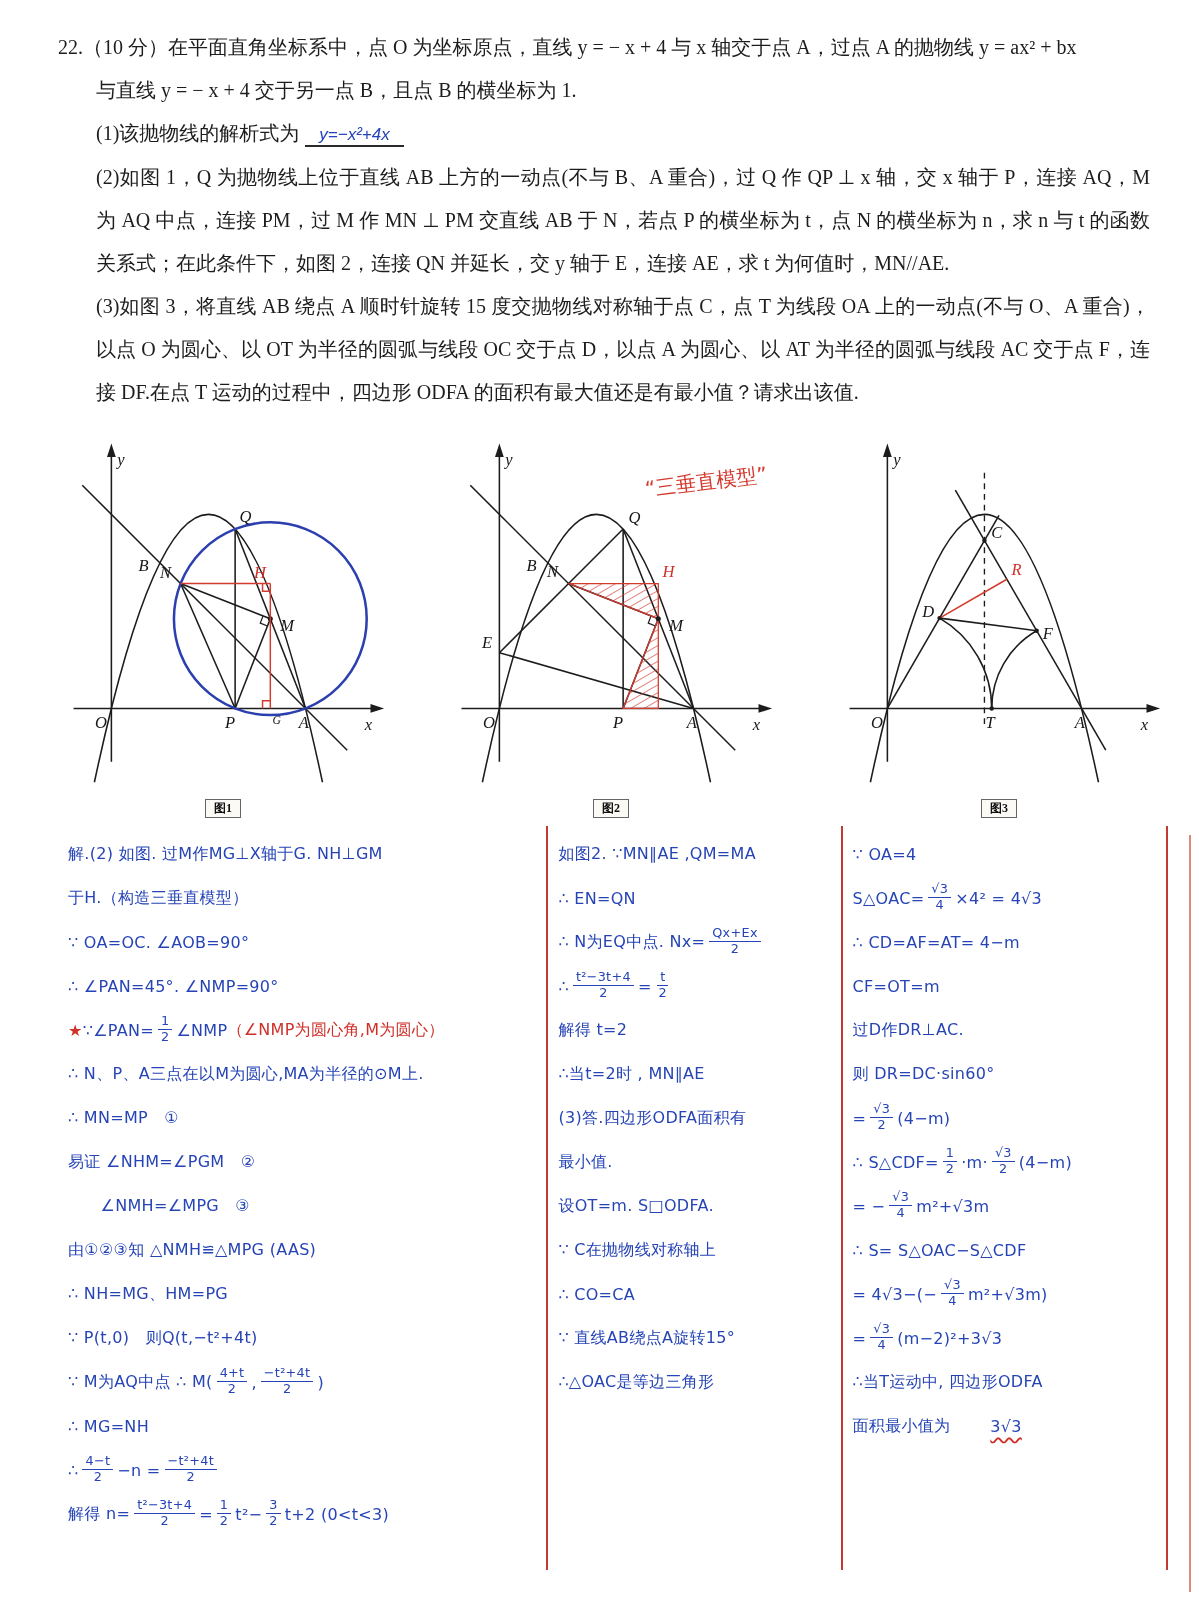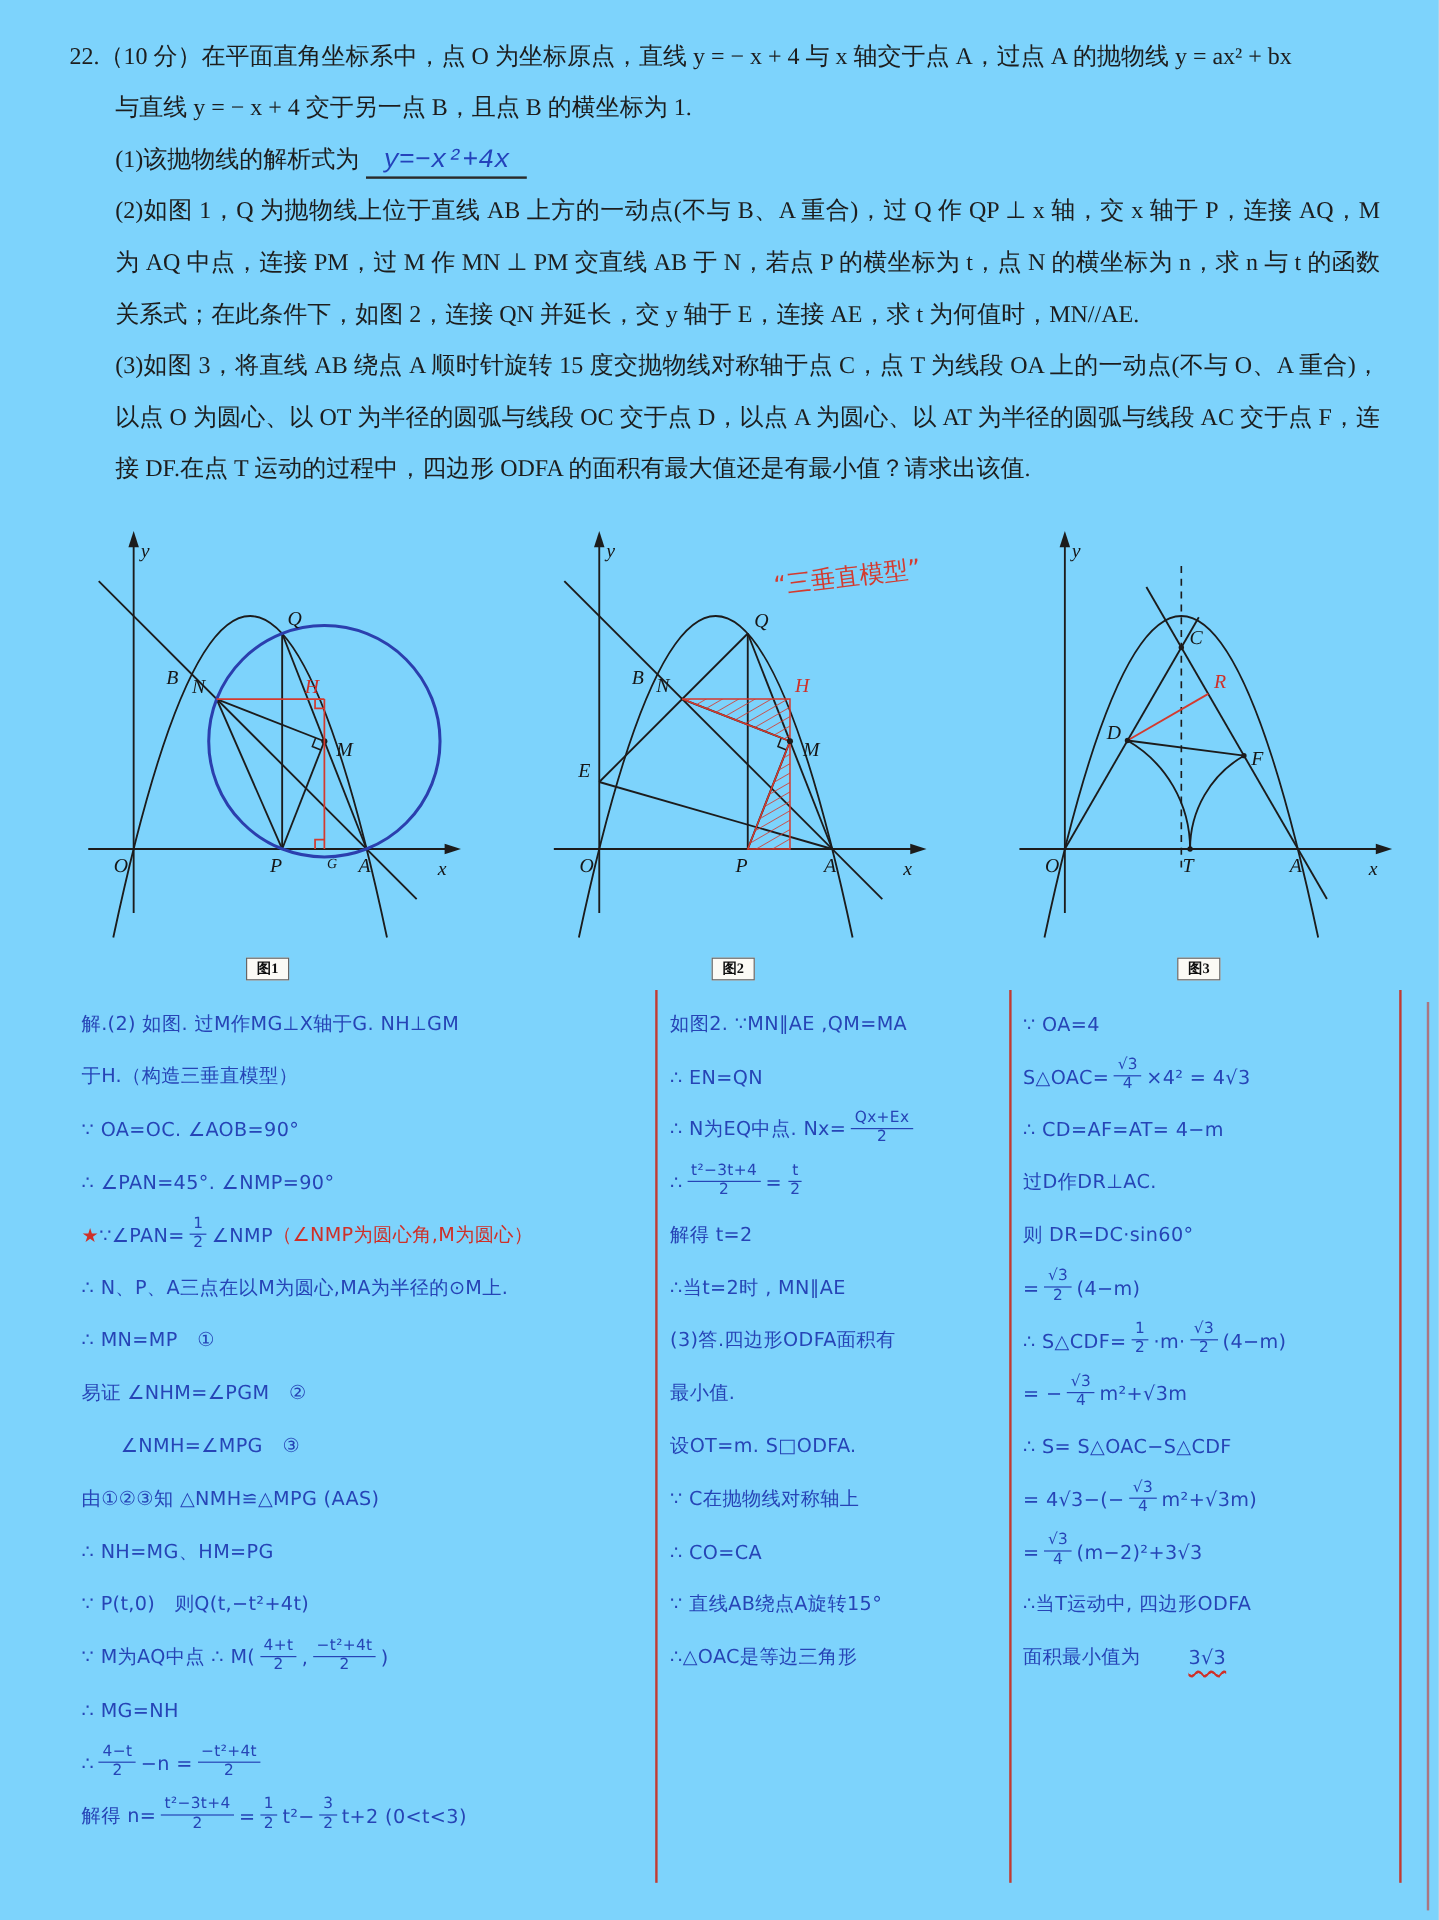--- a/index.html
+++ b/index.html
@@ -1,30 +1,30 @@
 <!DOCTYPE html>
 <html><head>
 <meta charset="utf-8">
 <style>
   * { margin:0; padding:0; box-sizing:border-box; }
   html,body { background:#dedcd6; }
   .page {
-    width:1199px; height:1600px; background:#7dd3fc; position:relative;
+    width:1199px; height:1600px; background:#ffffff; position:relative;
     padding:26px 30px 0 58px; overflow:hidden;
     font-family:"Liberation Serif", serif; color:#1d1d1d;
   }
   .page::after{ content:""; position:absolute; right:8px; top:835px; bottom:8px; width:2px; background:rgba(201,56,46,.6); }
 
   
   .problem { width:1092px; font-size:20px; }
   .pline { line-height:43px; }
   .ind { padding-left:38px; }
   .just { text-align:justify; }
   .ans {
-    font-family:Liberation Mono, monospace; font-style:italic; font-size:22px;
+    font-family:Liberation Sans, sans-serif; font-style:italic; font-size:17px;
     color:#2443bb; border-bottom:2px solid #2a2a2a; padding:0 14px 1px; margin-left:6px;
   }
 
   
   .figures { display:flex; justify-content:space-between; width:1106px; margin-top:8px; }
   .fig { display:flex; flex-direction:column; align-items:center; }
   .fig svg text { font-family:"Liberation Serif", serif; font-style:italic; font-size:17px; fill:#161616; }
   .fig svg text.small { font-size:12px; }
   .fig svg text.red { fill:#cf3028; }
   .fig svg text.anno { font-size:21px; font-style:normal; fill:#d43a2e; font-family:"DejaVu Sans", sans-serif; }
@@ -345,20 +345,23 @@
           <span class="frac">
             <span class="fn">√3</span>
             <span class="fd">4</span>
           </span>
           <span>×4² = 4√3</span>
         </div>
         <div class="sol-line">
           <span>∴ CD=AF=AT= 4−m</span>
         </div>
         <div class="sol-line">
+          <span>CF=OT=m</span>
+        </div>
+        <div class="sol-line">
           <span>过D作DR⊥AC.</span>
         </div>
         <div class="sol-line">
           <span>则 DR=DC·sin60°</span>
         </div>
         <div class="sol-line">
           <span>=</span>
           <span class="frac">
             <span class="fn">√3</span>
             <span class="fd">2</span>

